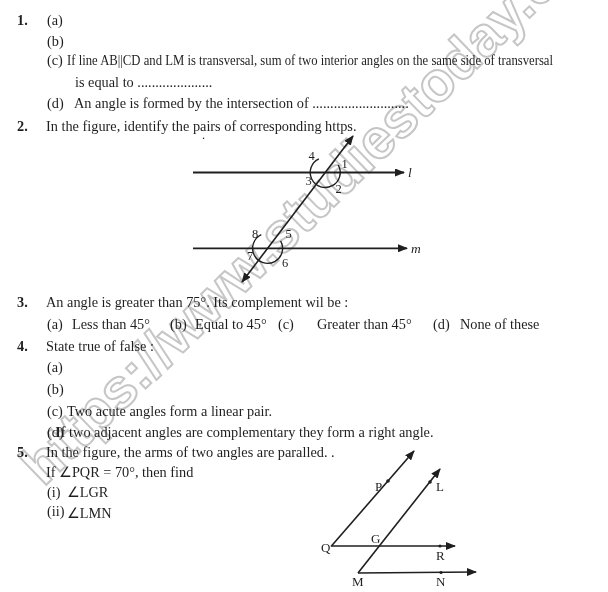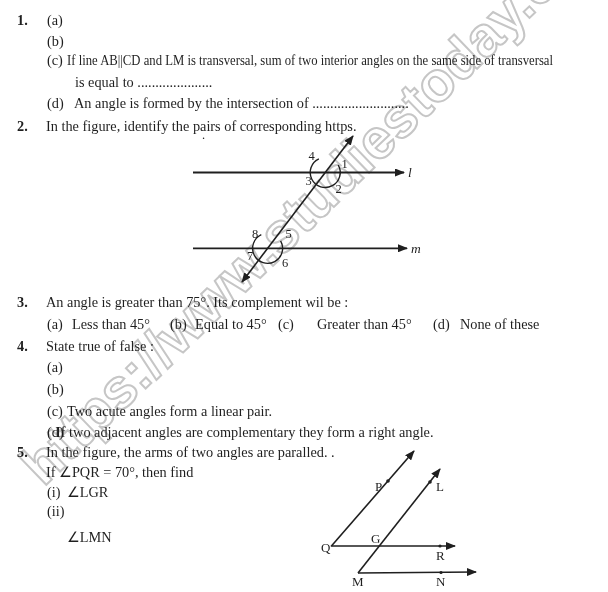--- a/index.html
+++ b/index.html
@@ -84,21 +84,21 @@
   <span class="t" style="left:67px;top:402px">Two acute angles form a linear pair.</span>
   <span class="t" style="left:47px;top:423px">(d)</span>
   <span class="t" style="left:56px;top:423px">If two adjacent angles are complementary they form a right angle.</span>
 
   <span class="t num" style="left:17px;top:443px">5.</span>
   <span class="t" style="left:46px;top:443px">In the figure, the arms of two angles are paralled. .</span>
   <span class="t" style="left:46px;top:463px">If ∠PQR = 70°, then find</span>
   <span class="t" style="left:47px;top:483px">(i)</span>
   <span class="t" style="left:67px;top:483px">∠LGR</span>
   <span class="t" style="left:47px;top:502px">(ii)</span>
-  <span class="t" style="left:67px;top:528px">∠LMN</span>
+  <span class="t" style="left:67px;top:504px">∠LMN</span>
 
   <svg style="left:320px;top:442px" width="180" height="148" viewBox="0 0 180 148">
     <line x1="12" y1="104" x2="135" y2="104" stroke="#1f1f1f" stroke-width="1.6" marker-end="url(#ah)"></line>
     <line x1="11" y1="104.5" x2="94" y2="9" stroke="#1f1f1f" stroke-width="1.6" marker-end="url(#ah)"></line>
     <line x1="38" y1="131" x2="156" y2="130" stroke="#1f1f1f" stroke-width="1.6" marker-end="url(#ah)"></line>
     <line x1="38" y1="131" x2="120" y2="27" stroke="#1f1f1f" stroke-width="1.6" marker-end="url(#ah)"></line>
     <circle cx="68" cy="39" r="1.8" fill="#1f1f1f"></circle>
     <circle cx="110" cy="40" r="1.8" fill="#1f1f1f"></circle>
     <circle cx="120" cy="104" r="1.6" fill="#1f1f1f"></circle>
     <circle cx="121" cy="130.5" r="1.6" fill="#1f1f1f"></circle>

